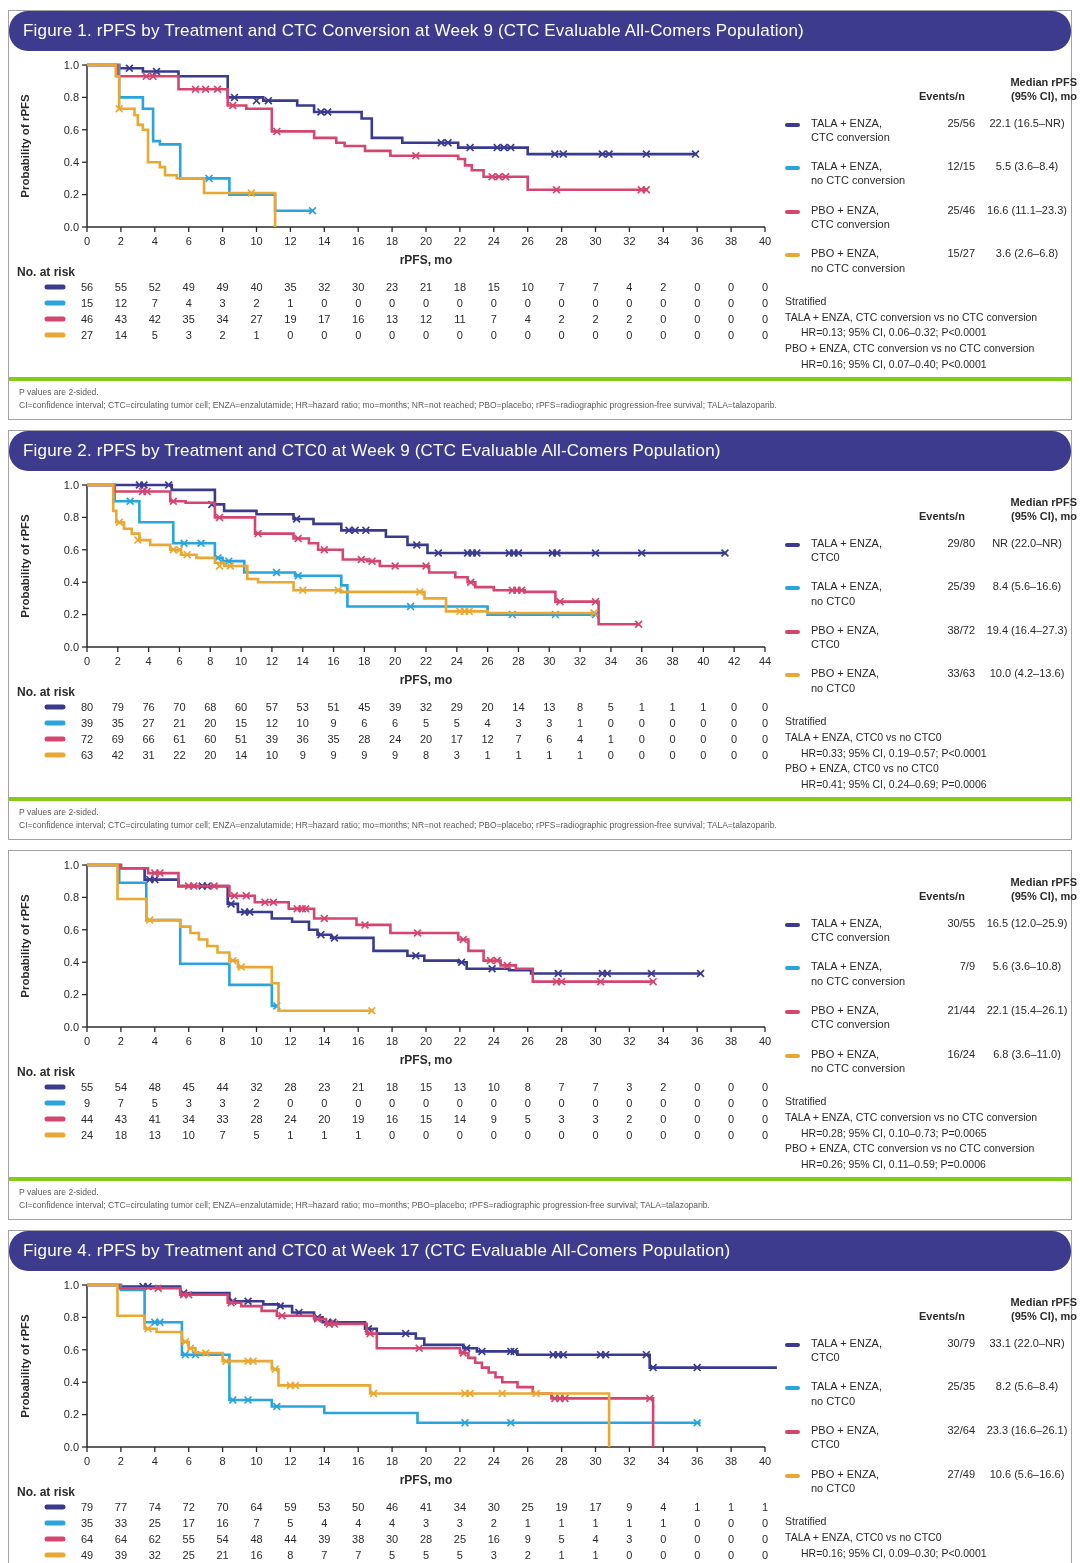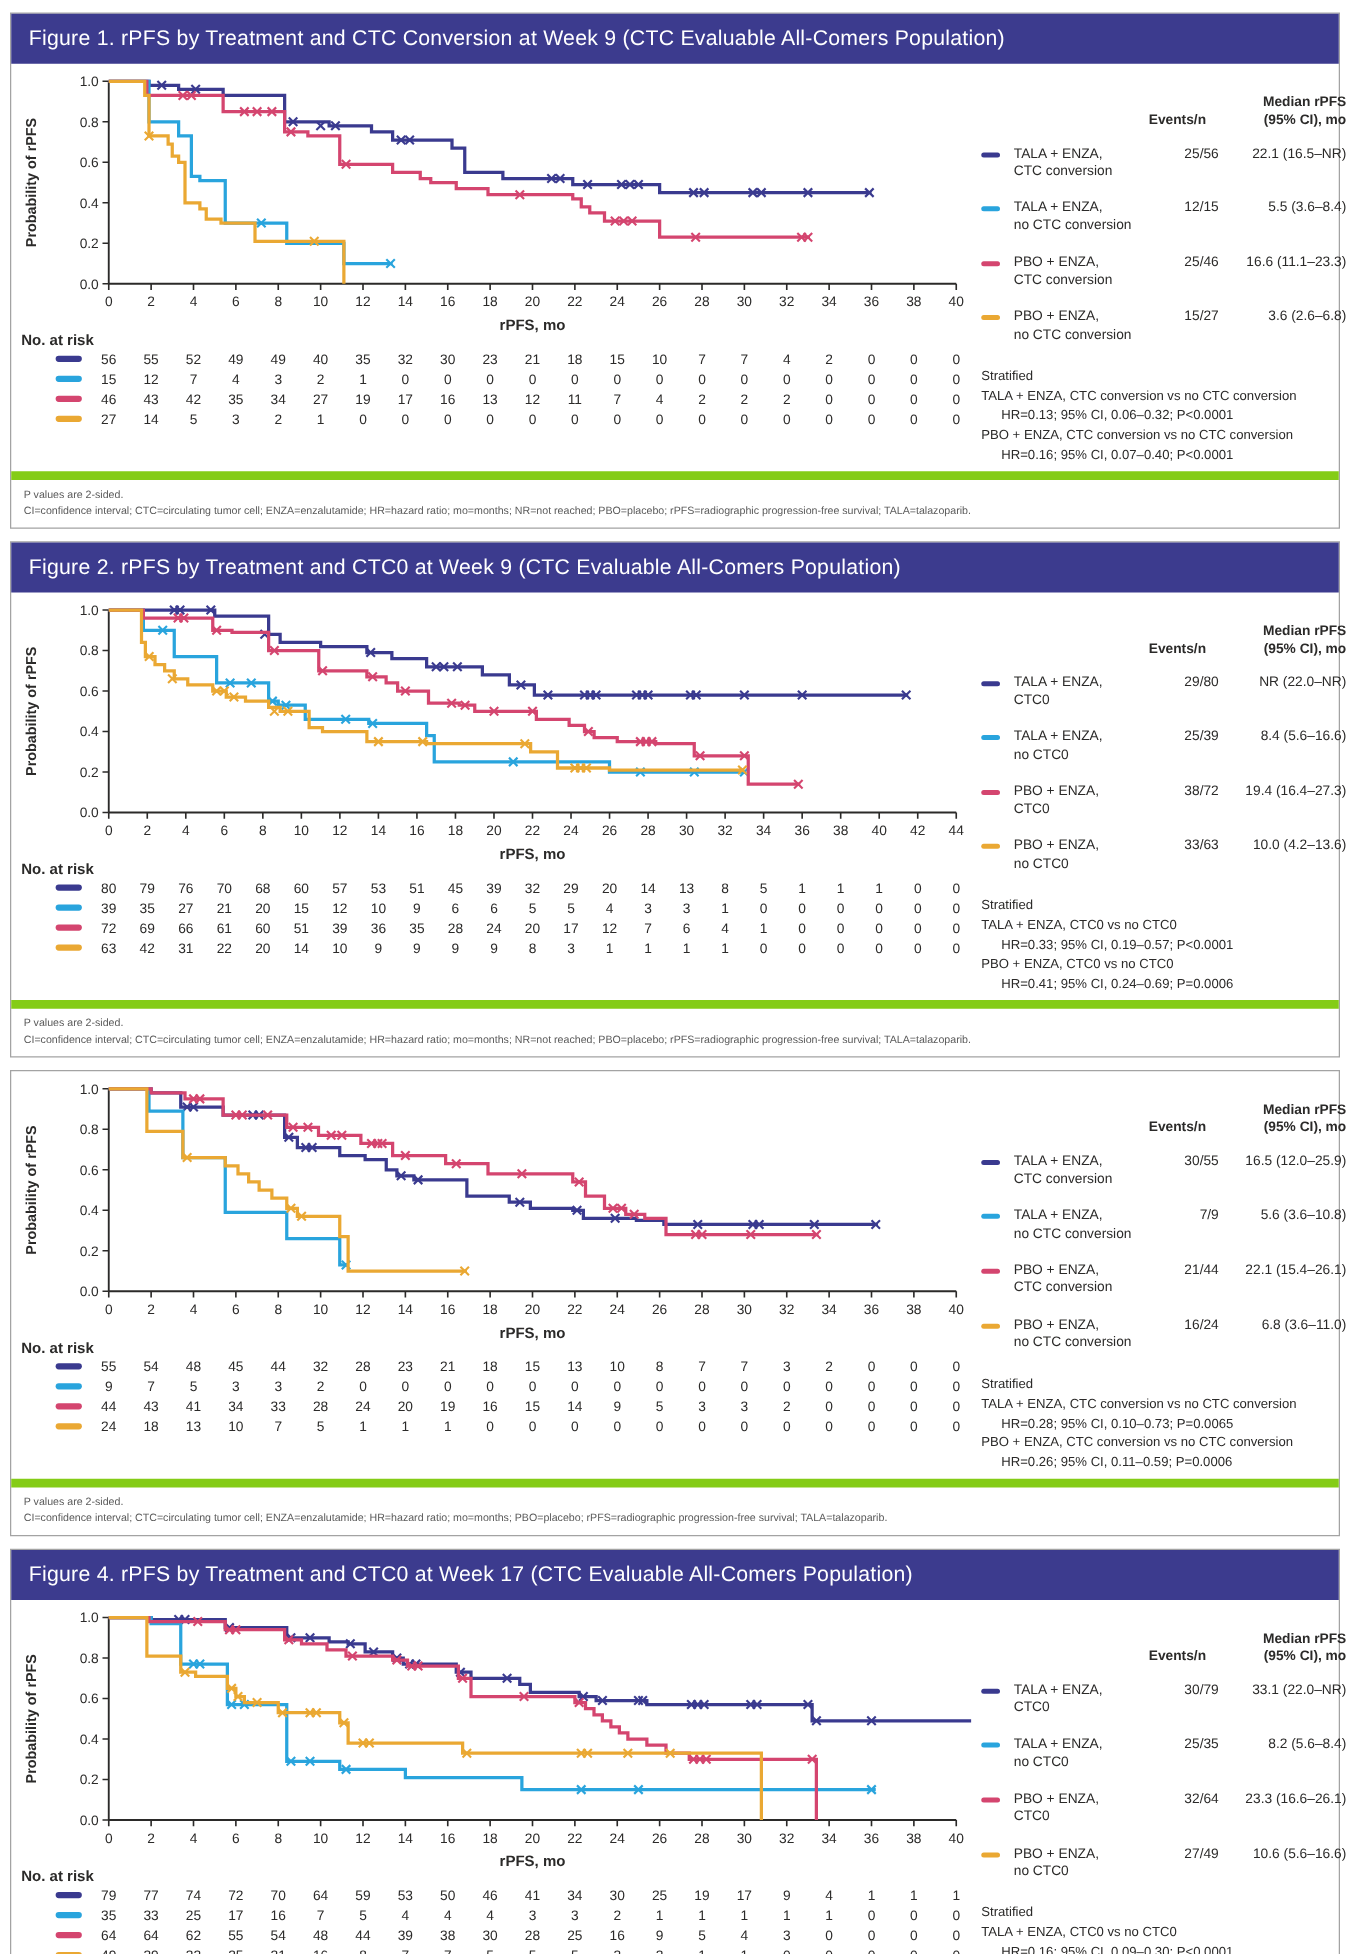--- a/index.html
+++ b/index.html
@@ -1,35 +1,35 @@
 <!DOCTYPE html>
 <html><head>
 <meta charset="utf-8">
 <style>
   html,body{margin:0;padding:0;background:#ffffff;}
   body{width:1080px;font-family:"Liberation Sans",sans-serif;color:#2b2a29;}
   .page{display:flex;flex-direction:column;gap:10px;padding:10px 8px;}
   .card{border:1px solid #a3a3a3;background:#fff;}
-  .card-header{background:#3c3b8e;color:#ffffff;font-size:17px;letter-spacing:.2px;padding:10px 14px;}
+  .card-header{background:#3c3b8e;color:#ffffff;font-size:17px;letter-spacing:.2px;padding:10px 14px;border-radius:19px;}
   .card-body{display:flex;align-items:flex-start;padding:6px 0 0 4px;}
   .plot-wrap{flex:0 0 auto;}
   .km-svg{display:block;}
   .legend-col{flex:1 1 auto;padding:18px 10px 0 2px;font-size:11px;line-height:1.3;}
   .legend-head,.legend-row{display:grid;grid-template-columns:24px 106px 56px 100px;column-gap:2px;}
   .legend-head{font-weight:bold;margin-bottom:12px;}
   .lh-events{text-align:left;align-self:end;}
   .lh-median{text-align:right;}
   .legend-row{margin-bottom:15px;}
   .sw{width:15px;height:4px;border-radius:2px;margin-top:4px;display:inline-block;}
   .ll{color:#2b2a29;}
   .le{text-align:right;}
-  .lm{text-align:right;}
+  .lm{text-align:center;}
   .strat{font-size:10.5px;margin-top:19px;line-height:1.5;}
   .strat .indent{padding-left:16px;}
-  .footnote{border-top:7px solid #84cc16;margin-top:4px;padding:5px 10px 7px 10px;font-size:8.5px;color:#5a5a5a;line-height:1.55;}
+  .footnote{border-top:4px solid #84cc16;margin-top:4px;padding:5px 10px 7px 10px;font-size:8.5px;color:#5a5a5a;line-height:1.55;}
 </style>
 </head>
 <body>
 
 <div class="page">
 
   <section class="card">
     <div class="card-header">Figure 1. rPFS by Treatment and CTC Conversion at Week 9 (CTC Evaluable All-Comers Population)</div>
     <div class="card-body">
       <div class="plot-wrap">

